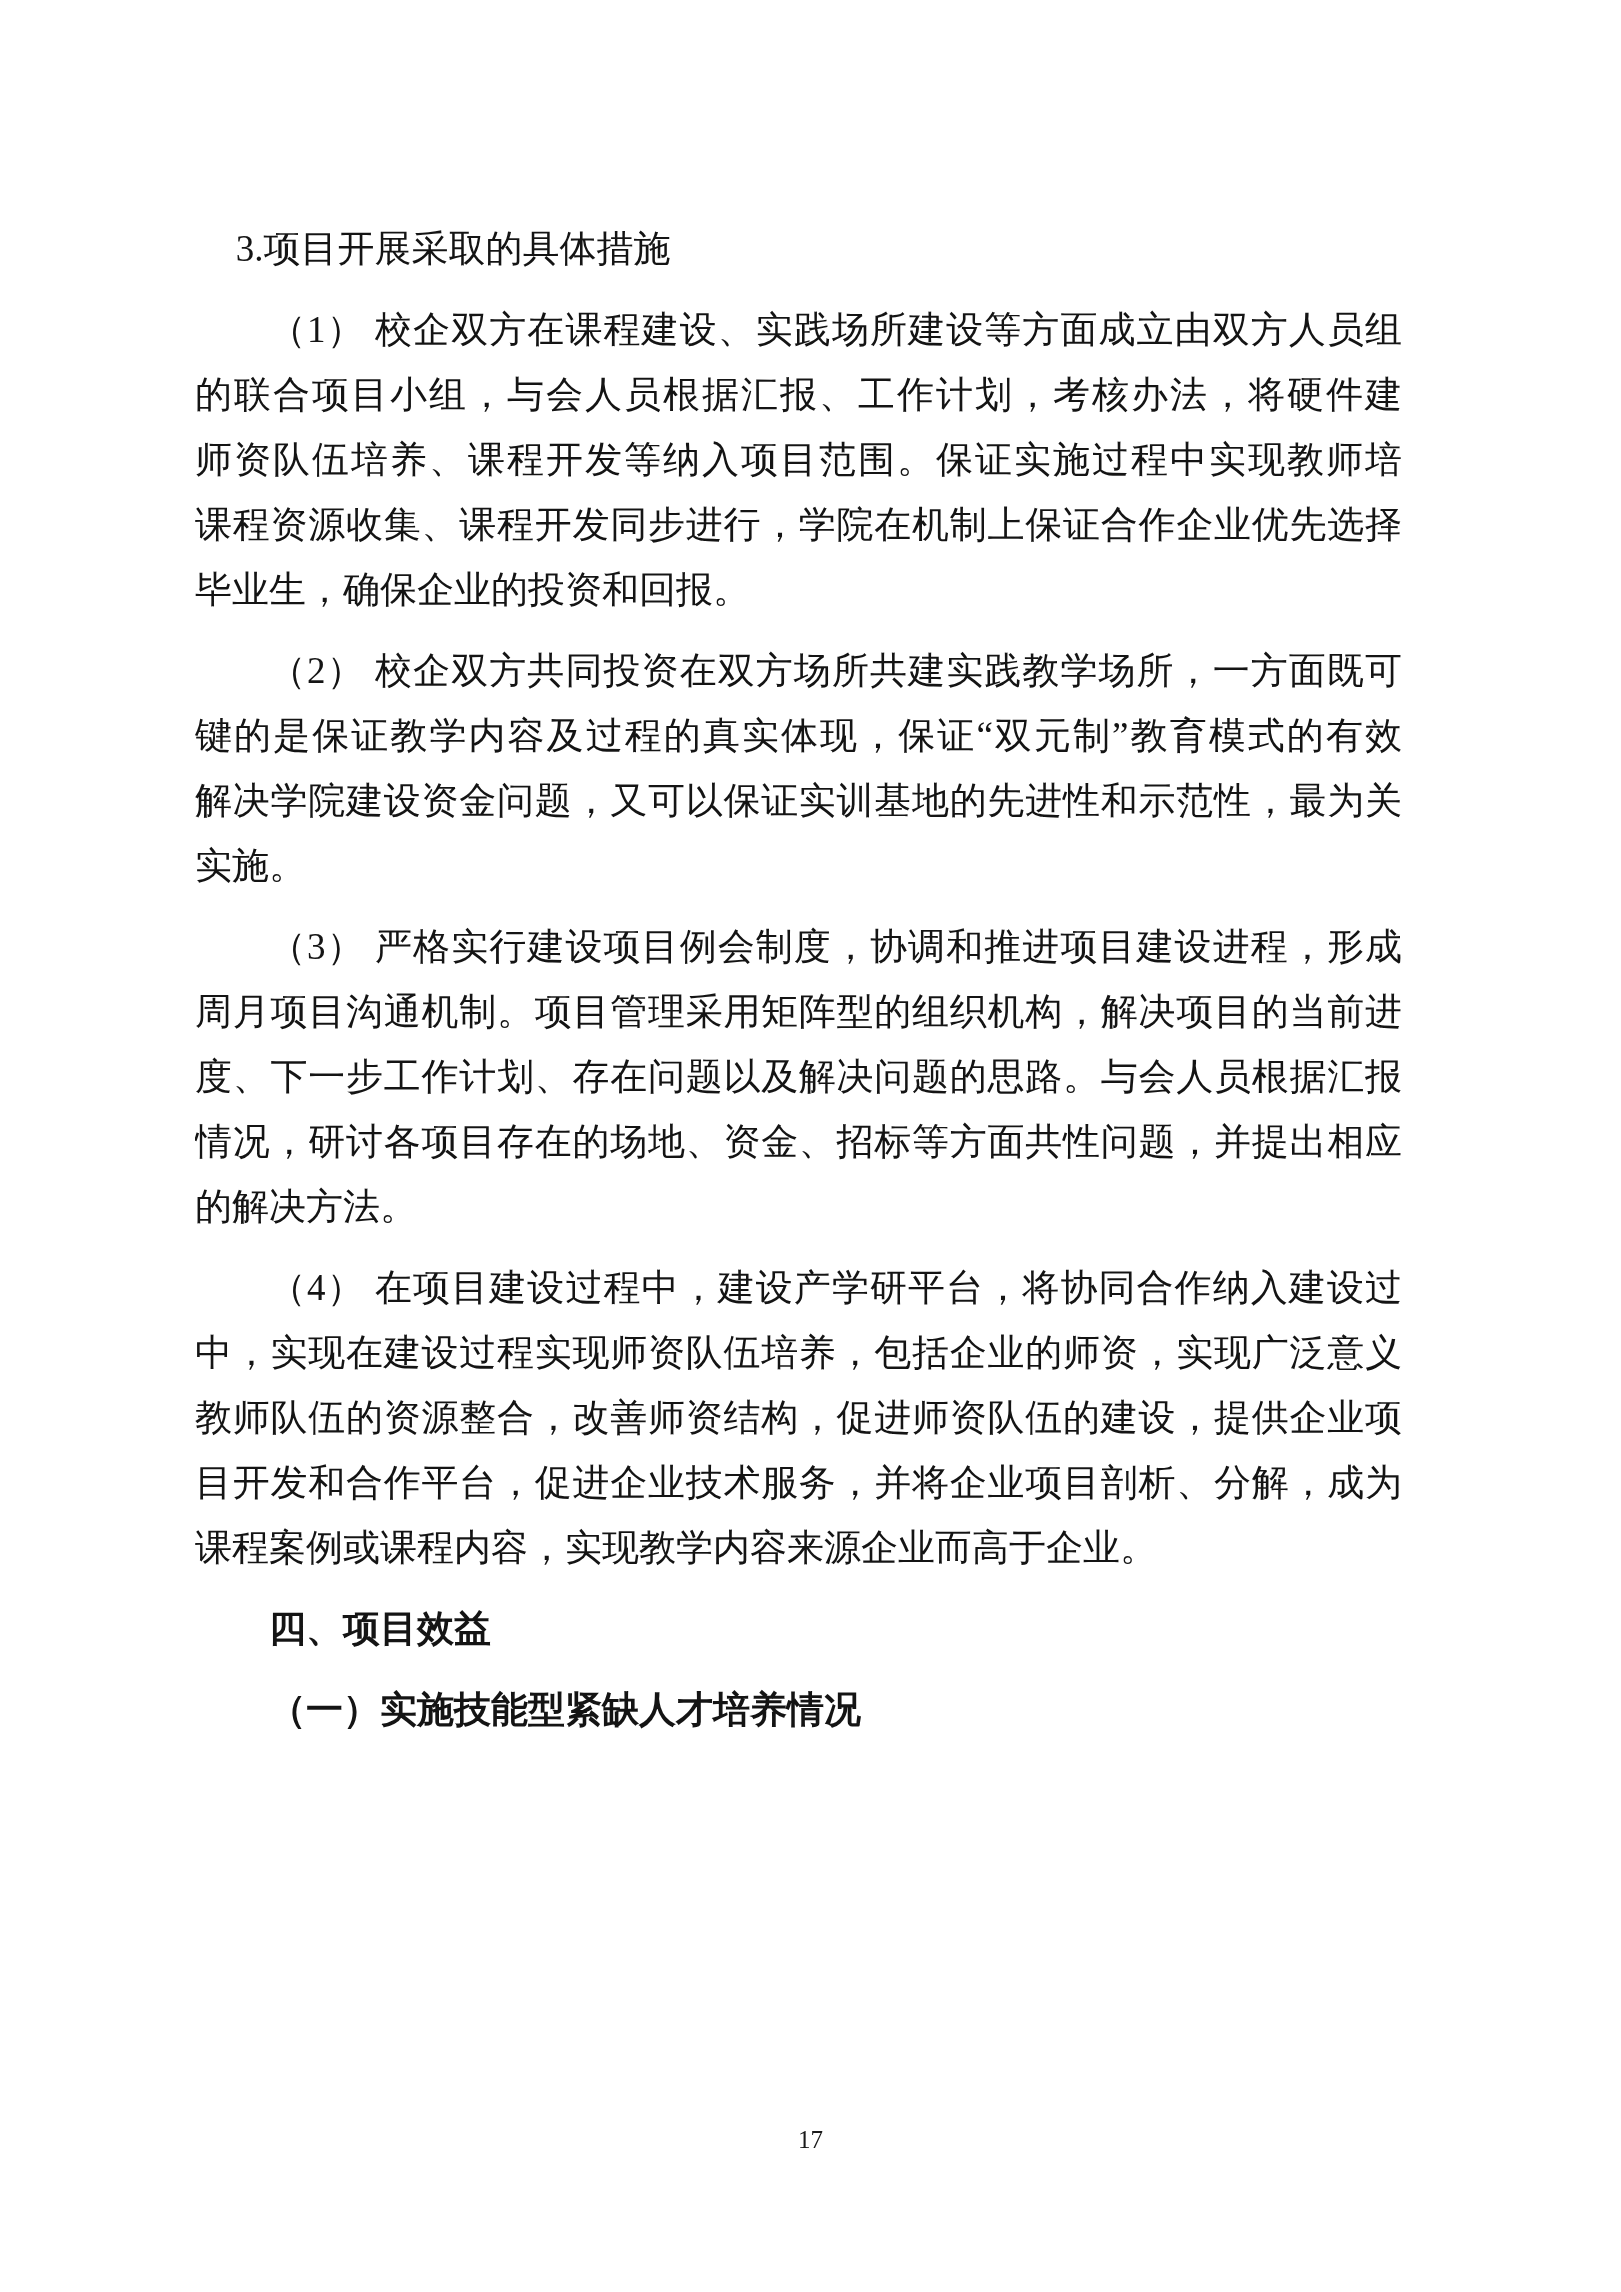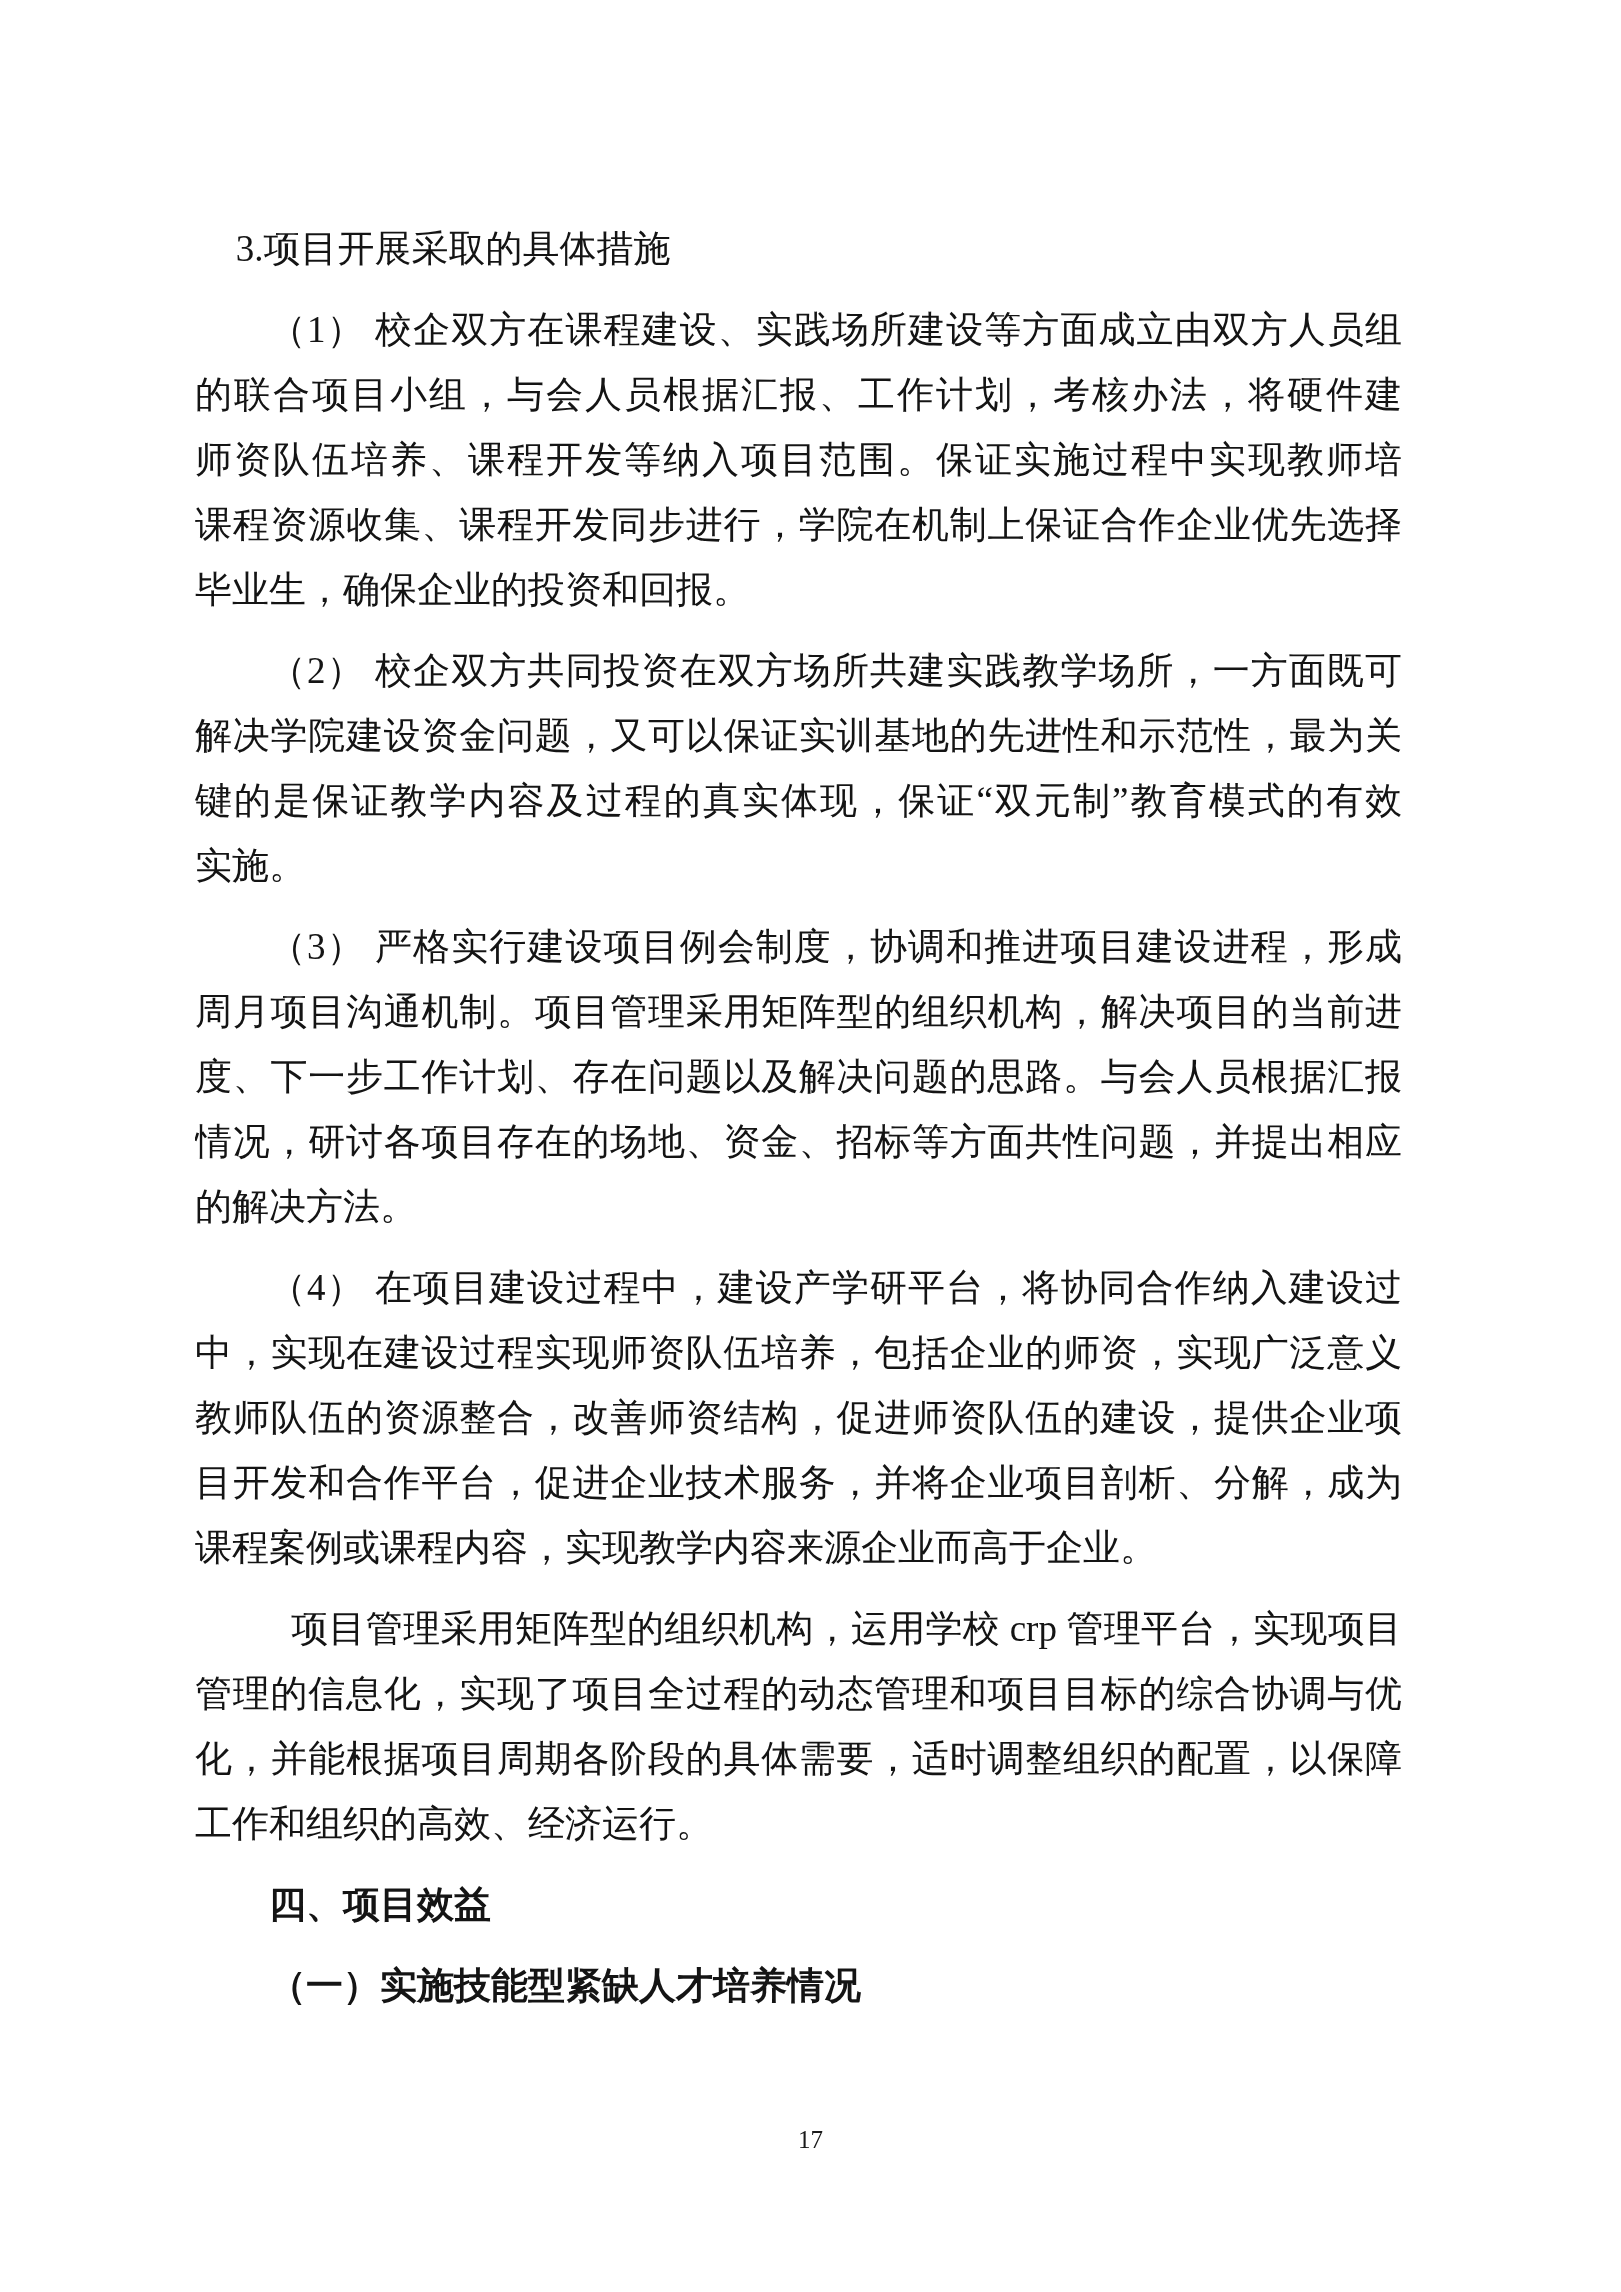--- a/index.html
+++ b/index.html
@@ -69,44 +69,38 @@
       </div>
       <div class="para b">
         <div class="line" style="text-indent: 2em;">（1） 校企双方在课程建设、实践场所建设等方面成立由双方人员组成</div>
         <div class="line">的联合项目小组，与会人员根据汇报、工作计划，考核办法，将硬件建设、</div>
         <div class="line">师资队伍培养、课程开发等纳入项目范围。保证实施过程中实现教师培养，</div>
         <div class="line">课程资源收集、课程开发同步进行，学院在机制上保证合作企业优先选择</div>
         <div class="line last">毕业生，确保企业的投资和回报。</div>
       </div>
       <div class="para b">
         <div class="line" style="text-indent: 2em;">（2） 校企双方共同投资在双方场所共建实践教学场所，一方面既可以</div>
+        <div class="line">键的是保证教学内容及过程的真实体现，保证“双元制”教育模式的有效</div>
         <div class="line">解决学院建设资金问题，又可以保证实训基地的先进性和示范性，最为关</div>
-        <div class="line">键的是保证教学内容及过程的真实体现，保证“双元制”教育模式的有效</div>
         <div class="line last">实施。</div>
       </div>
       <div class="para b">
         <div class="line" style="text-indent: 2em;">（3） 严格实行建设项目例会制度，协调和推进项目建设进程，形成日</div>
         <div class="line">周月项目沟通机制。项目管理采用矩阵型的组织机构，解决项目的当前进</div>
         <div class="line">度、下一步工作计划、存在问题以及解决问题的思路。与会人员根据汇报</div>
         <div class="line">情况，研讨各项目存在的场地、资金、招标等方面共性问题，并提出相应</div>
         <div class="line last">的解决方法。</div>
       </div>
       <div class="para b">
         <div class="line" style="text-indent: 2em;">（4） 在项目建设过程中，建设产学研平台，将协同合作纳入建设过程</div>
         <div class="line">中，实现在建设过程实现师资队伍培养，包括企业的师资，实现广泛意义</div>
         <div class="line">教师队伍的资源整合，改善师资结构，促进师资队伍的建设，提供企业项</div>
         <div class="line">目开发和合作平台，促进企业技术服务，并将企业项目剖析、分解，成为</div>
         <div class="line last">课程案例或课程内容，实现教学内容来源企业而高于企业。</div>
       </div>
-      <div class="para b">
-        <div class="line" style="text-indent: 2.6em;">项目管理采用矩阵型的组织机构，运用学校 crp 管理平台，实现项目</div>
-        <div class="line">管理的信息化，实现了项目全过程的动态管理和项目目标的综合协调与优</div>
-        <div class="line">化，并能根据项目周期各阶段的具体需要，适时调整组织的配置，以保障</div>
-        <div class="line last">工作和组织的高效、经济运行。</div>
-      </div>
       <div class="para h">
         <div class="line last" style="text-indent: 2em;">四、项目效益</div>
       </div>
       <div class="para h">
         <div class="line last" style="text-indent: 2em;">（一）实施技能型紧缺人才培养情况</div>
       </div>
     </div>
   <div class="page-number">17</div>
 </div>
 

